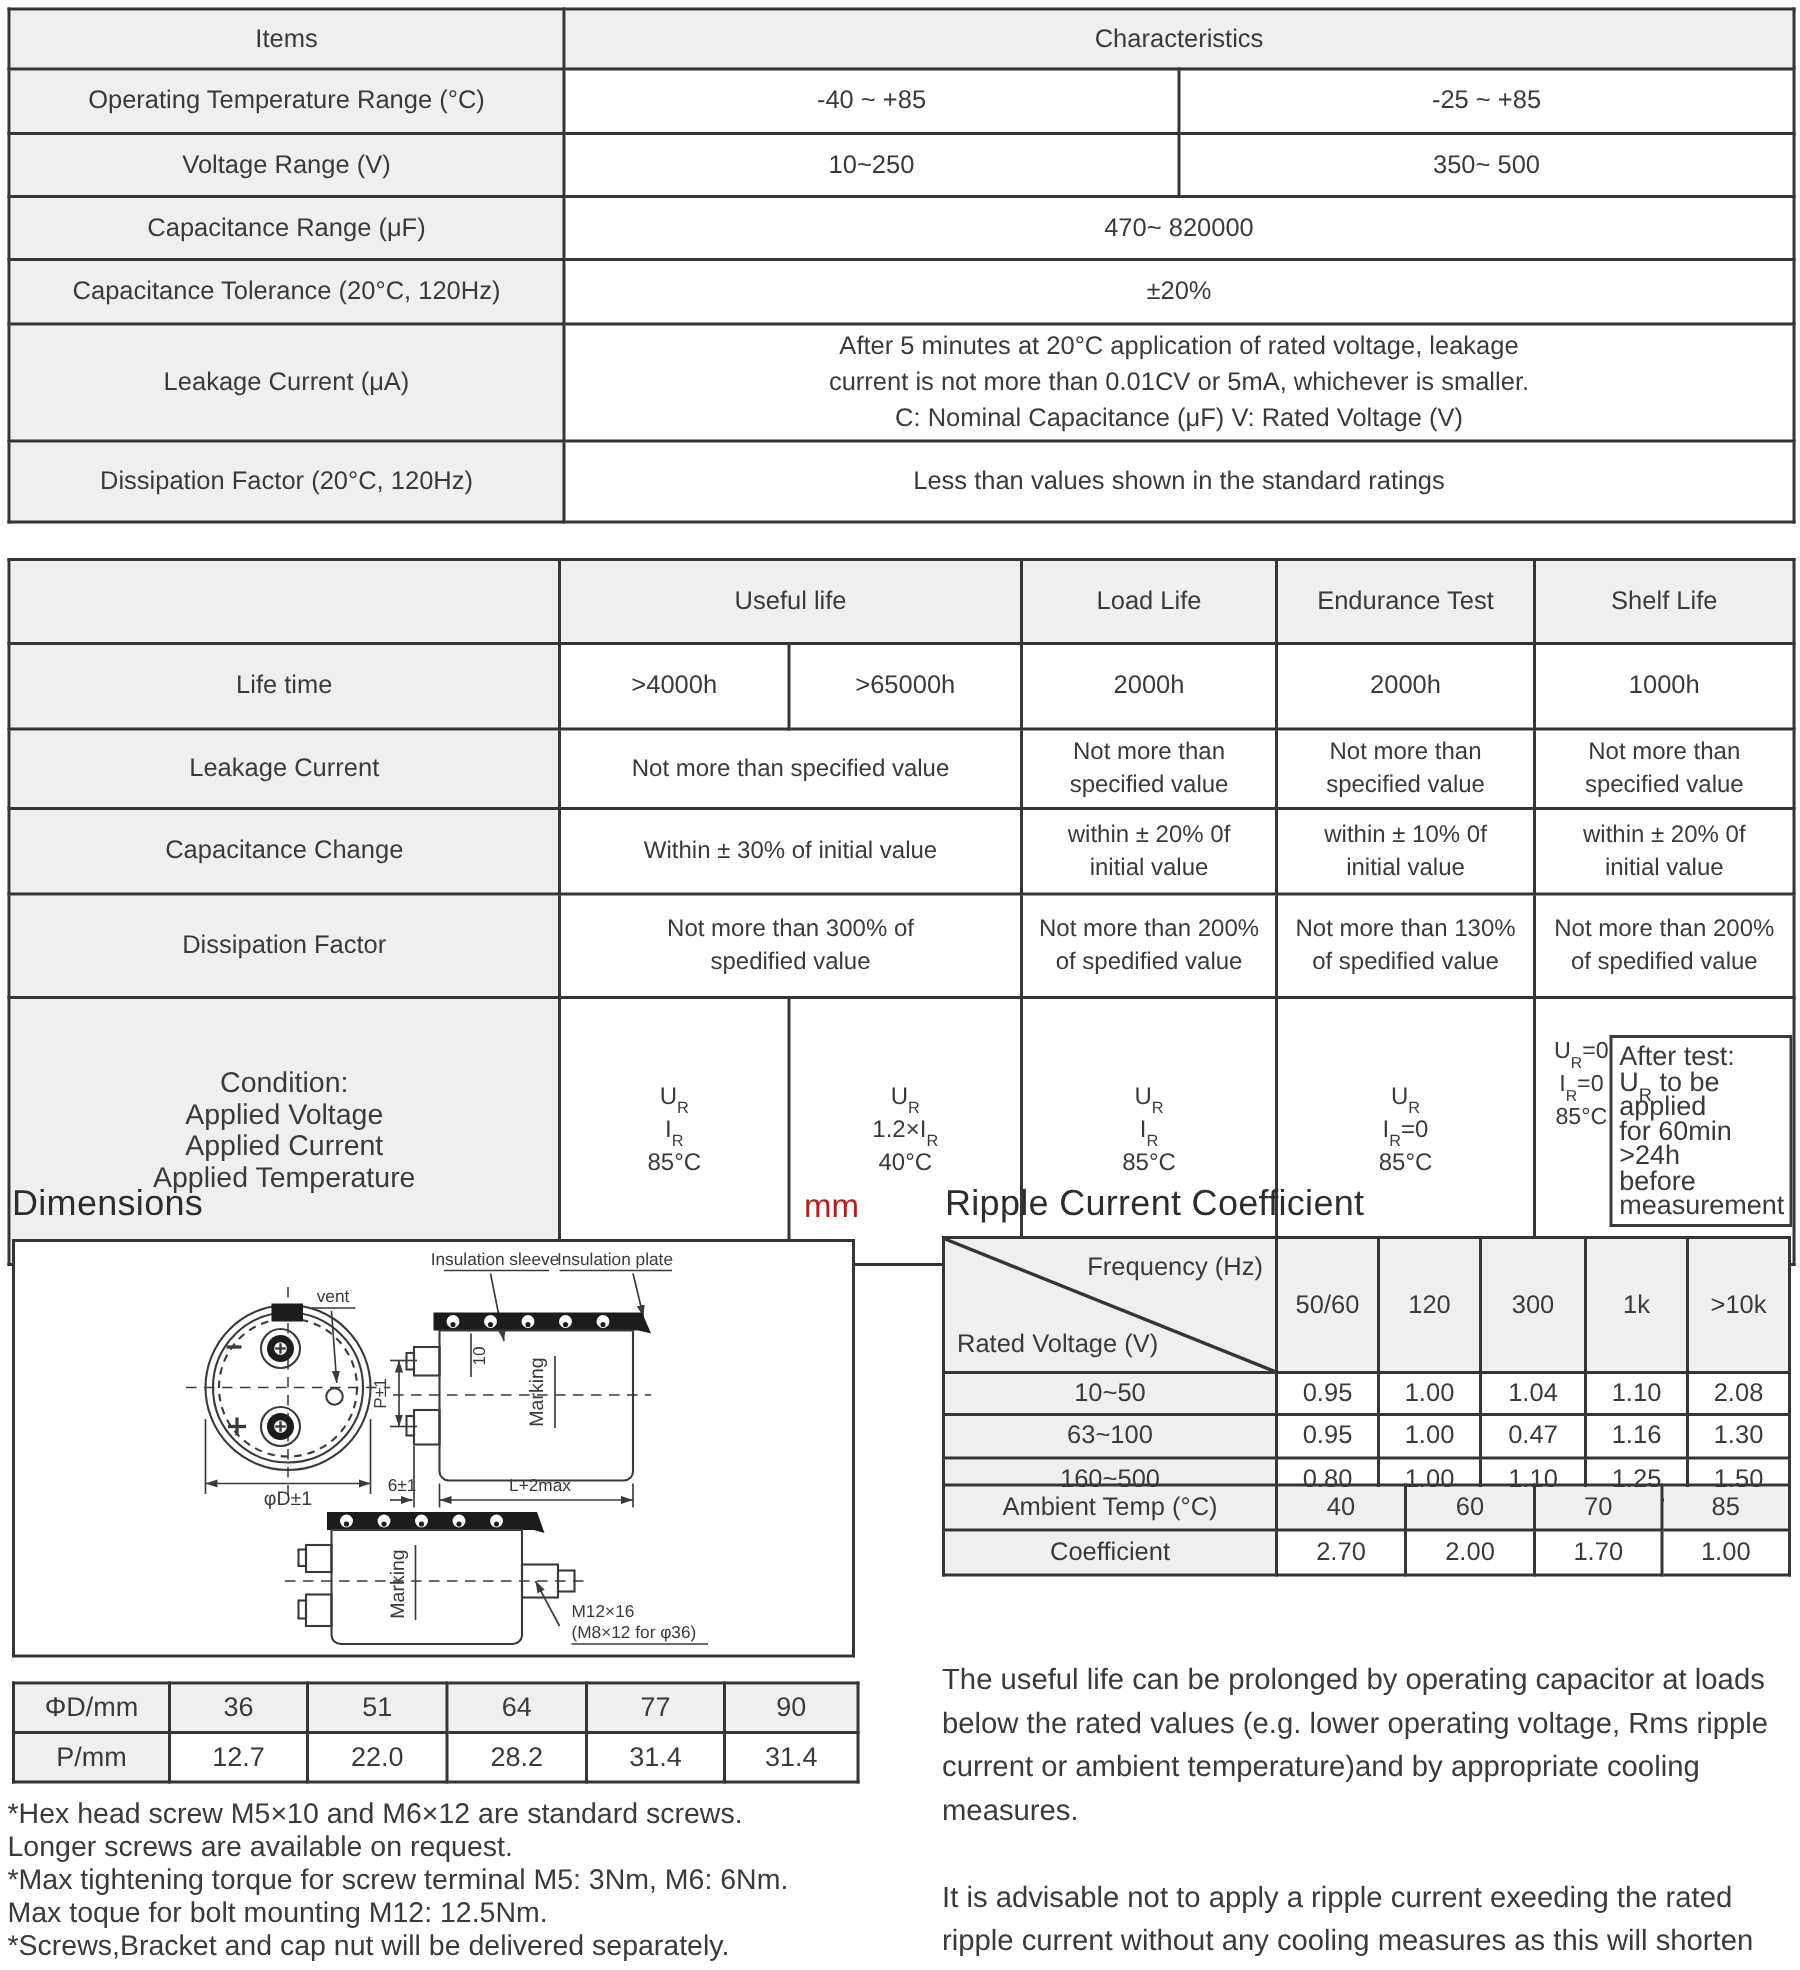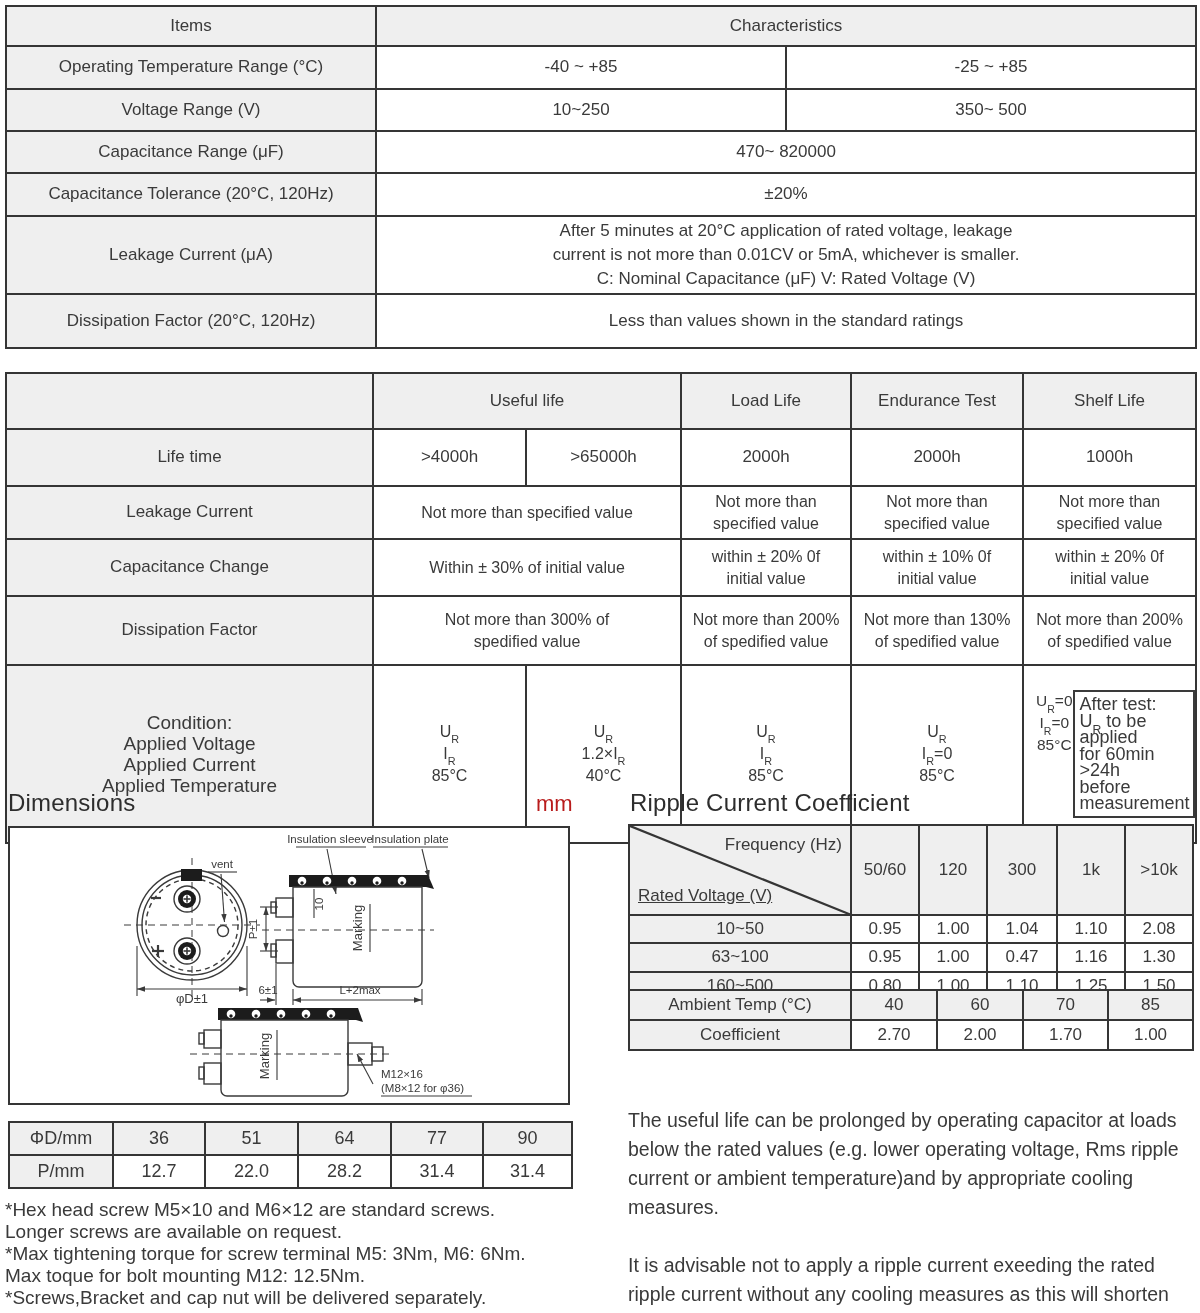--- a/index.html
+++ b/index.html
@@ -32,21 +32,21 @@
   .dimnotes { position:absolute; left:5px; top:1199px; width:580px;
               font-size:19px; line-height:22px; white-space:pre-line; color:#3a3a3a; }
   .rippletext { position:absolute; left:628px; top:1077px; width:574px;
                 font-size:19.5px; line-height:29px; white-space:pre-line; color:#3a3a3a; }
 
   
   td.corner { position:relative; padding:0; }
   .diagsvg { position:absolute; left:0; top:0; width:100%; height:100%; }
   .diagsvg line { stroke:#353535; stroke-width:1.6; }
   .corner-top { position:absolute; right:8px; top:8px; font-size:17px; }
-  .corner-bot { position:absolute; left:8px; bottom:7px; font-size:17px;text-decoration:underline; }
+  .corner-bot { position:absolute; left:8px; bottom:7px; font-size:17px; }
 
   
   #drawsvg line, #drawsvg polyline { stroke:#3a3a3a; stroke-width:1.1; fill:none; }
   #drawsvg .st { fill:none; stroke:#3a3a3a; stroke-width:1.4; }
   #drawsvg .dk { fill:#1c1c1c; stroke:none; }
   #drawsvg .dashline { stroke-dasharray:7 5; stroke-width:1; }
   #drawsvg .dashc { stroke-dasharray:5 4; }
   #drawsvg .thick { stroke-width:2.2; }
   #drawsvg text { fill:#3a3a3a; font-size:11.5px; font-family:"Liberation Sans","DejaVu Sans",sans-serif; }
   #drawsvg text.big { font-size:13px; }

